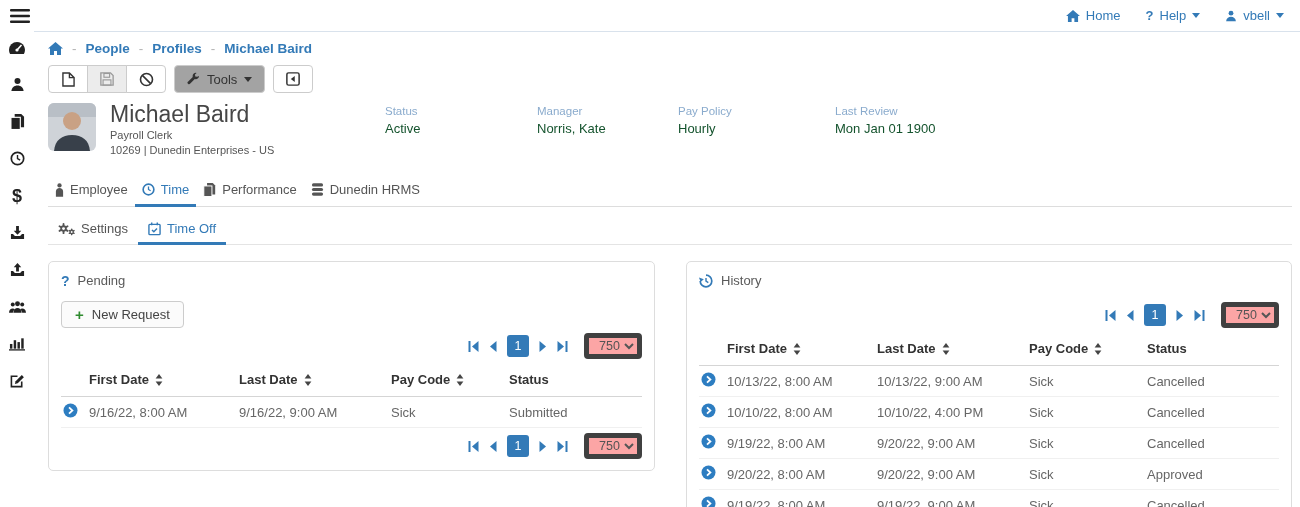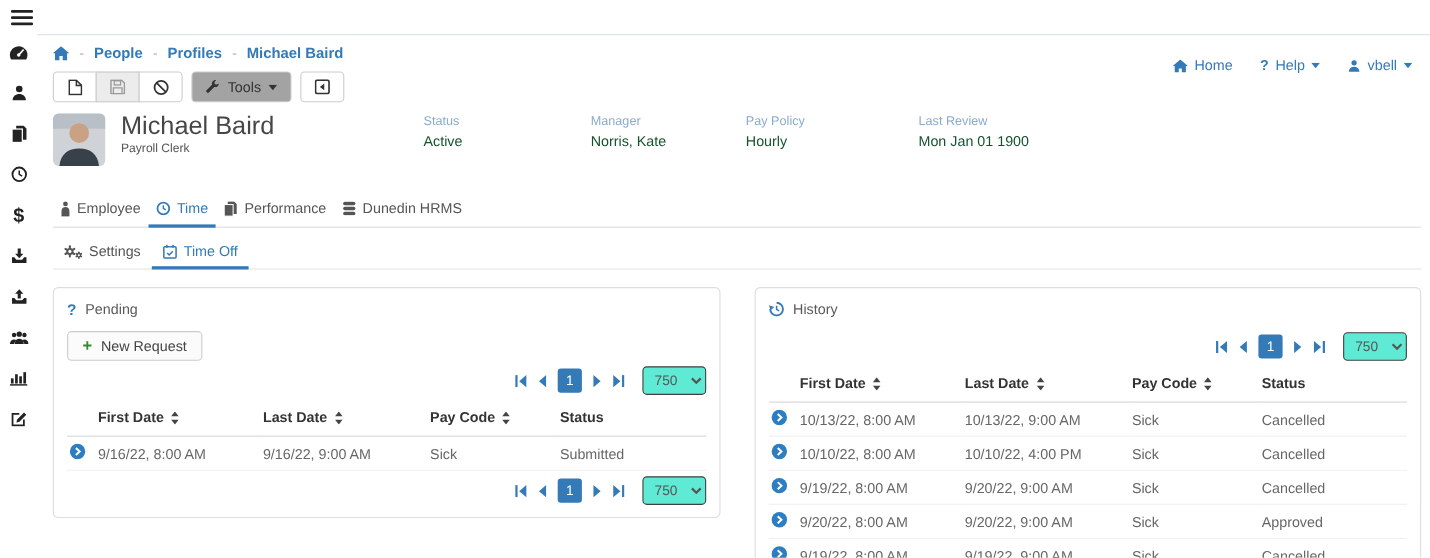--- a/index.html
+++ b/index.html
@@ -14,21 +14,21 @@
   *{box-sizing:border-box;margin:0;padding:0;font-family:"Liberation Sans","DejaVu Sans",sans-serif;}
   html,body{background:#fff;}
   body{width:1300px;height:507px;overflow:hidden;position:relative;font-size:13px;color:#333;}
   a{text-decoration:none;cursor:pointer;}
   button{background:none;border:none;cursor:pointer;}
   svg{display:block;}
 
   
   .hamburger{position:absolute;left:10px;top:8px;}
   .topbar{position:absolute;left:34px;right:0;top:0;height:32px;border-bottom:1px solid #d9e2ec;}
-  .topbar-right{position:absolute;right:0;top:0;height:31px;display:flex;gap:25px;padding-right:16px;margin-top:44px;}
+  .topbar-right{position:absolute;right:0;top:0;height:31px;display:flex;gap:25px;padding-right:16px;}
   .top-link{display:flex;align-items:center;gap:6px;color:var(--accent);font-size:13px;}
   .qmark{font-weight:bold;color:var(--accent);font-size:13px;line-height:1;}
 
   
   .sidebar{position:absolute;left:0;top:38px;width:34px;display:flex;flex-direction:column;align-items:center;}
   .side-btn{height:19px;margin-bottom:18px;display:flex;align-items:center;justify-content:center;}
   .dollar{font-size:18px;font-weight:bold;color:var(--icon-dark);line-height:1;}
 
   
   .main{position:absolute;left:48px;top:32px;width:1244px;}
@@ -73,21 +73,21 @@
   .panel-history{width:606px;}
   .panel-title{display:flex;align-items:center;gap:8px;font-size:13px;color:#5a5a5a;}
   .p-qmark{color:var(--accent);font-weight:bold;font-size:14px;line-height:1;}
 
   .new-req{margin-top:13px;display:inline-flex;align-items:center;gap:8px;height:27px;padding:0 13px;border:1px solid #ccc;border-radius:4px;background:#fbfbfb;font-size:13px;color:#444;}
   .plus{color:var(--success);font-weight:bold;font-size:15px;line-height:1;}
 
   .pager{display:flex;justify-content:flex-end;align-items:center;gap:10px;margin-top:5px;}
   .pg-btn{display:flex;align-items:center;}
   .pg-current{width:22px;height:22px;border-radius:3px;background:var(--accent);color:#fff;display:flex;align-items:center;justify-content:center;font-size:12.5px;cursor:pointer;}
-  .pg-size{margin-left:6px;width:58px;height:26px;border:1px solid #404040;border-radius:4px;color:#555;font-size:12.5px;padding-left:6px;background:#5eead4;}
+  .pg-size{margin-left:6px;width:58px;height:26px;border:5px solid #404040;border-radius:4px;color:#555;font-size:12.5px;padding-left:6px;background:#fca5a5;}
 
   table.grid{width:100%;border-collapse:collapse;margin-top:4px;font-size:13px;table-layout:fixed;}
   .grid th{text-align:left;font-weight:bold;color:#333;padding:9px 2px;border-bottom:1px solid #d5d5d5;}
   .grid th .th-inner{display:inline-flex;align-items:center;gap:6px;}
   .grid td{padding:6px 2px;color:#666;border-bottom:1px solid #f0f0f0;height:26px;}
   .col-icon{width:26px;} .col-1{width:150px;} .col-2{width:152px;} .col-3{width:118px;}
   .expand-btn{display:inline-flex;}
 </style>
 </head>
 <body>
@@ -278,20 +278,21 @@
       <svg width="48" height="48" viewBox="0 0 48 48">
           <rect width="48" height="48" fill="#cfd3d8"></rect>
           <rect width="48" height="14" fill="#b9bfc6"></rect>
           <circle cx="24" cy="18" r="9" fill="#c9a184"></circle>
           <path d="M6 48c1-11 8-16 18-16s17 5 18 16z" fill="#38404a"></path>
         </svg>
     </div>
     <div class="emp-id">
       <h1 class="emp-name">Michael Baird</h1>
       <div class="emp-sub">Payroll Clerk</div>
+      <div class="emp-sub">10269 | Dunedin Enterprises - US</div>
     </div>
     <div class="emp-field f-status">
       <div class="f-label">Status</div>
       <div class="f-value">Active</div>
     </div>
     <div class="emp-field f-manager">
       <div class="f-label">Manager</div>
       <div class="f-value">Norris, Kate</div>
     </div>
     <div class="emp-field f-paypolicy">

